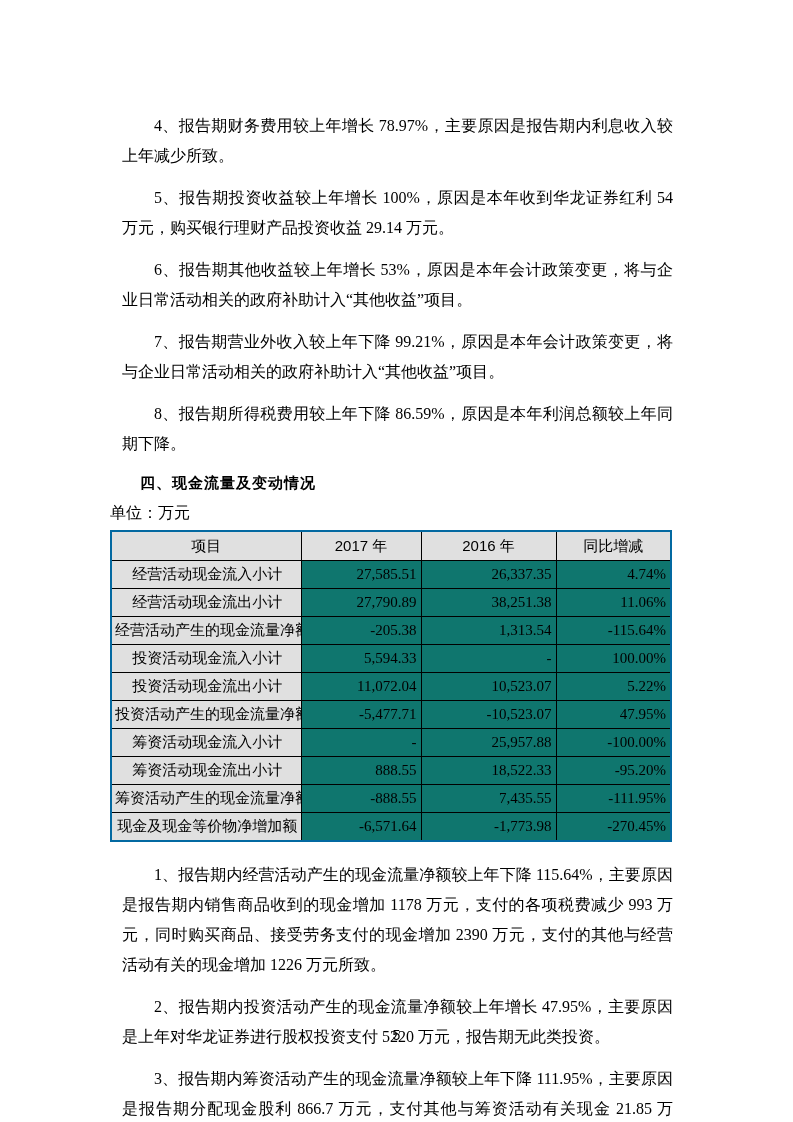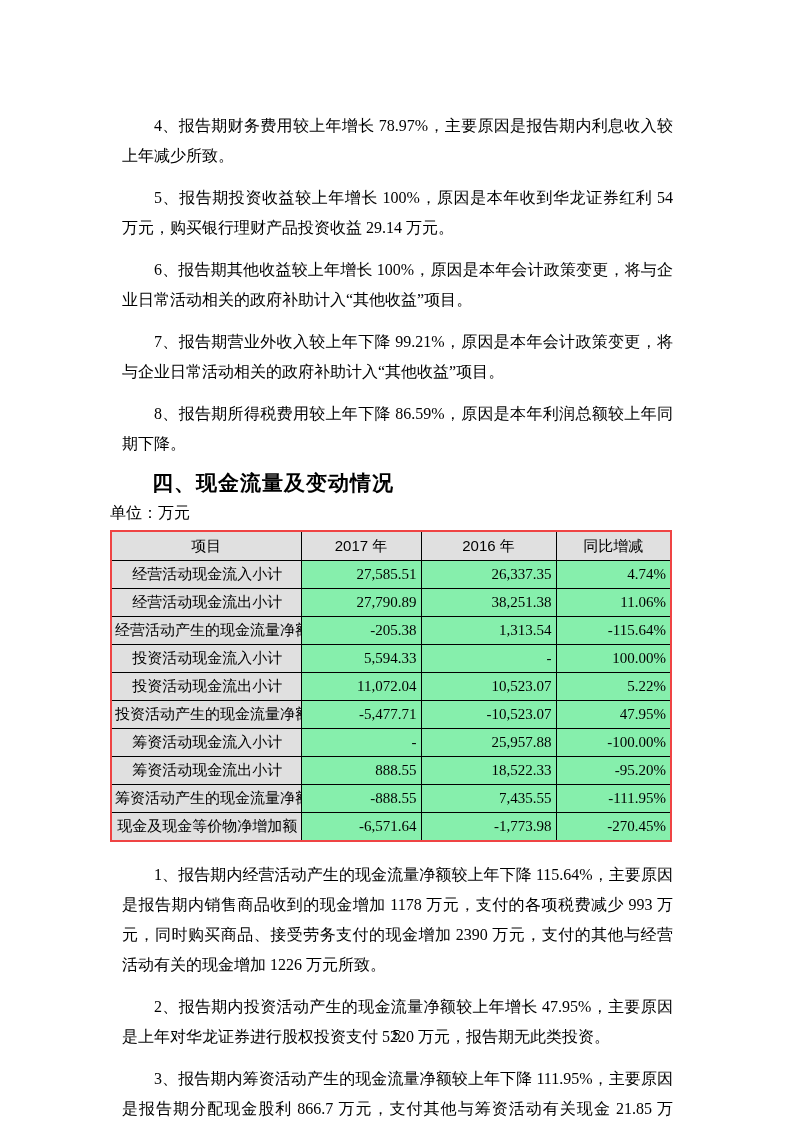--- a/index.html
+++ b/index.html
@@ -26,37 +26,37 @@
     margin: 12px;
     font-size: 16px;
     line-height: 30px;
     text-align: justify;
     text-indent: 2em;
   }
   .section-title {
     margin: 11px 0 7px 0;
     font-family: "Liberation Sans", "DejaVu Sans", sans-serif;
     font-weight: bold;
-    font-size: 21px;
+    font-size: 15px;
     line-height: 24px;
     text-indent: 2em;
     letter-spacing: 1px;
   }
   .unit-label {
     font-size: 16px;
     line-height: 22px;
     text-align: left;
     padding-right: 14px;
     margin-bottom: 6px;
   }
   table.data-table {
     border-collapse: collapse;
     table-layout: fixed;
     width: 560px;
-    border: 2px solid #ef4444;
+    border: 2px solid #0369a1;
   }
   .data-table col.c1 { width: 190px; }
   .data-table col.c2 { width: 120px; }
   .data-table col.c3 { width: 135px; }
   .data-table col.c4 { width: 115px; }
   .data-table th,
   .data-table td {
     border: 1px solid #000000;
     overflow: hidden;
     white-space: nowrap;
@@ -74,21 +74,21 @@
   .data-table td {
     height: 25px;
     font-size: 15px;
   }
   .data-table td.label {
     background: #e0e0e0;
     text-align: center;
     padding-left: 3px;
   }
   .data-table td.num {
-    background: #86efac;
+    background: #0f766e;
     text-align: right;
     padding-right: 4px;
   }
   .after-table {
     margin-top: 18px;
   }
   .page-number {
     position: absolute;
     top: 1027px;
     left: 0;
@@ -99,21 +99,21 @@
   }
 </style>
 </head>
 <body>
 
 <div class="page">
   <div class="content">
 
     <p class="body-para">4、报告期财务费用较上年增长 78.97%，主要原因是报告期内利息收入较上年减少所致。</p>
     <p class="body-para">5、报告期投资收益较上年增长 100%，原因是本年收到华龙证券红利 54 万元，购买银行理财产品投资收益 29.14 万元。</p>
-    <p class="body-para">6、报告期其他收益较上年增长 100%，原因是本年会计政策变更，将与企业日常活动相关的政府补助计入“其他收益”项目。</p>
+    <p class="body-para">6、报告期其他收益较上年增长 53%，原因是本年会计政策变更，将与企业日常活动相关的政府补助计入“其他收益”项目。</p>
     <p class="body-para">7、报告期营业外收入较上年下降 99.21%，原因是本年会计政策变更，将与企业日常活动相关的政府补助计入“其他收益”项目。</p>
     <p class="body-para">8、报告期所得税费用较上年下降 86.59%，原因是本年利润总额较上年同期下降。</p>
 
     <h2 class="section-title">四、现金流量及变动情况</h2>
 
     <div class="unit-label">单位：万元</div>
 
     <table class="data-table">
       <colgroup>
         <col class="c1">

